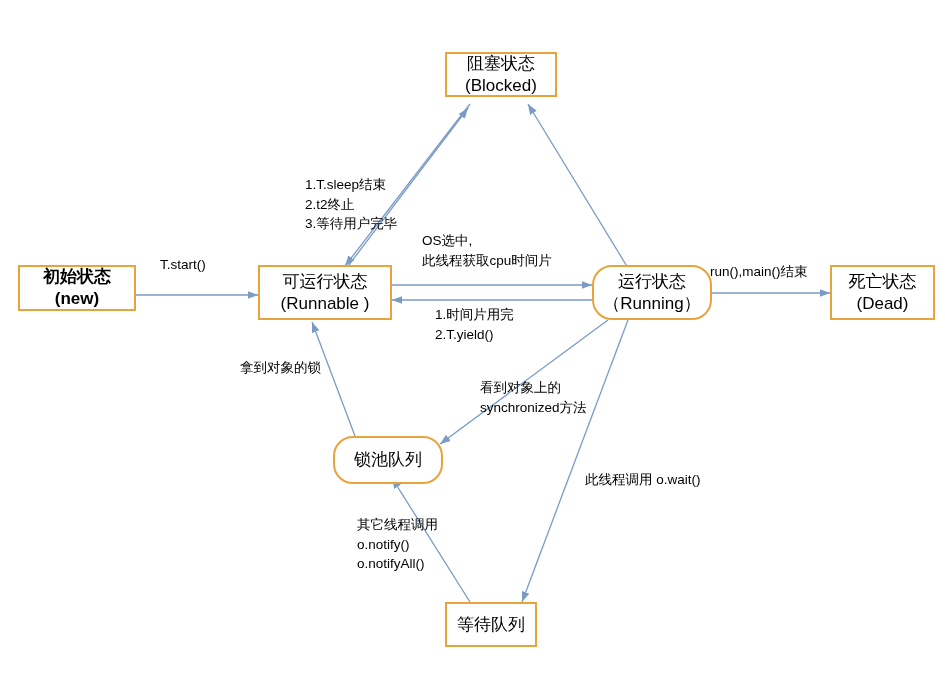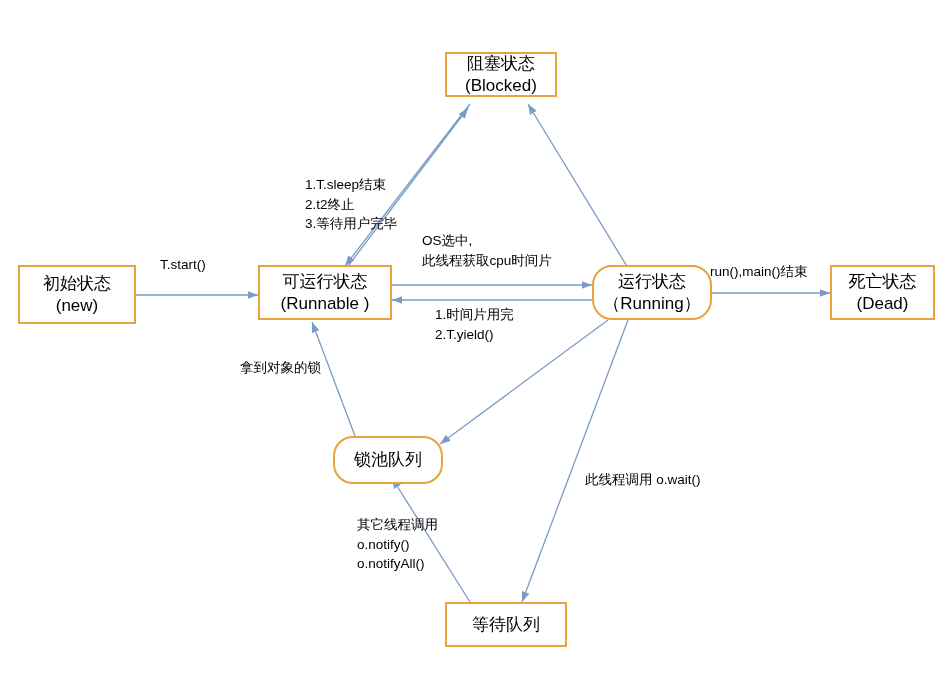--- a/index.html
+++ b/index.html
@@ -84,21 +84,21 @@
 
       <line x1="470" y1="602" x2="392" y2="478"></line>
     </g>
   </svg>
 
   <div class="node" style="left:445px; top:52px; width:112px; height:45px;">
     <span class="l1">阻塞状态</span>
     <span class="l2">(Blocked)</span>
   </div>
 
-  <div class="node" style="left:18px; top:265px; width:118px; height:59px;">
+  <div class="node" style="left:18px; top:265px; width:118px; height:46px;font-weight:bold;">
     <span class="l1">初始状态</span>
     <span class="l2">(new)</span>
   </div>
 
   <div class="node" style="left:258px; top:265px; width:134px; height:55px;">
     <span class="l1">可运行状态</span>
     <span class="l2">(Runnable )</span>
   </div>
 
   <div class="node" style="left:592px; top:265px; width:120px; height:55px;border-radius:20px;">
@@ -108,21 +108,21 @@
 
   <div class="node" style="left:830px; top:265px; width:105px; height:55px;">
     <span class="l1">死亡状态</span>
     <span class="l2">(Dead)</span>
   </div>
 
   <div class="node" style="left:333px; top:436px; width:110px; height:48px;border-radius:20px;">
     <span class="l1">锁池队列</span>
   </div>
 
-  <div class="node" style="left:445px; top:602px; width:122px; height:45px;">
+  <div class="node" style="left:445px; top:602px; width:92px; height:45px;">
     <span class="l1">等待队列</span>
   </div>
 
   <div class="label" style="left:160px; top:255px;">
     <div>T.start()</div>
   </div>
 
   <div class="label" style="left:305px; top:131px;margin-top:44px;">
     <div>1.T.sleep结束</div>
     <div>2.t2终止</div>
@@ -141,20 +141,24 @@
   </div>
 
   <div class="label" style="left:710px; top:262px;">
     <div>run(),main()结束</div>
   </div>
 
   <div class="label" style="left:240px; top:358px;">
     <div>拿到对象的锁</div>
   </div>
 
+  <div class="label" style="left:480px; top:378px;">
+    <div>看到对象上的</div>
+    <div>synchronized方法</div>
+  </div>
 
   <div class="label" style="left:585px; top:470px;">
     <div>此线程调用 o.wait()</div>
   </div>
 
   <div class="label" style="left:357px; top:515px;">
     <div>其它线程调用</div>
     <div class="ul">o.notify()</div>
     <div class="ul">o.notifyAll()</div>
   </div>

